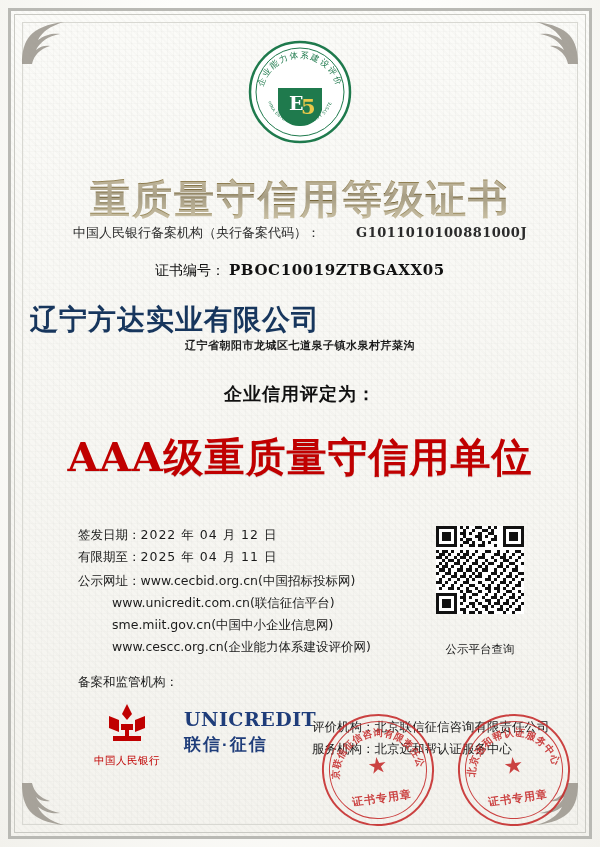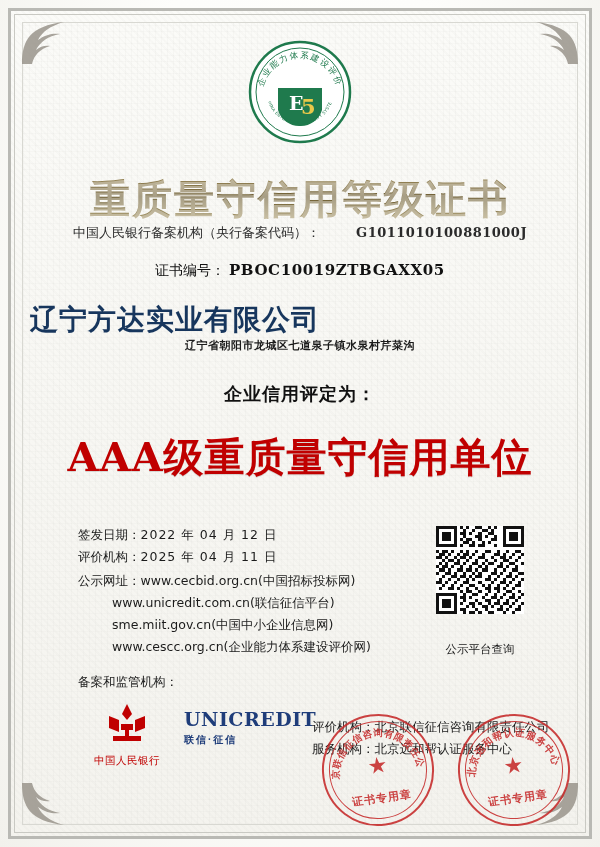--- a/index.html
+++ b/index.html
@@ -123,21 +123,21 @@
   
   .reg-label{
     position:absolute;left:48px;top:648px;font-size:12.5px;color:#1b1b1b;
   }
   .logos{position:absolute;left:46px;top:676px;width:220px;height:90px;}
   .pboc{position:absolute;left:8px;top:0;width:86px;text-align:center;}
   .pboc-mark{width:52px;height:46px;margin:0 auto;display:block;}
   .pboc-text{font-size:10.5px;color:#c00000;margin-top:6px;letter-spacing:.5px;}
   .unicredit{position:absolute;left:108px;top:6px;}
   .uc-top{font-family:"DejaVu Serif", serif;font-weight:bold;font-size:19px;color:#1f3d7a;letter-spacing:.5px;}
-  .uc-bottom{font-size:10px;color:#1f3d7a;font-weight:bold;margin-top:3px;letter-spacing:2px;}
+  .uc-bottom{font-size:17px;color:#1f3d7a;font-weight:bold;margin-top:3px;letter-spacing:2px;}
 
   .org-lines{
     position:absolute;left:282px;top:690px;width:250px;
     font-size:12.5px;color:#1b1b1b;line-height:22px;
   }
 
   
   .seal{
     position:absolute;width:108px;height:108px;border-radius:50%;
     border:2.5px solid #c62a2a;color:#c62a2a;opacity:.88;
@@ -222,21 +222,21 @@
     <div class="company">辽宁方达实业有限公司</div>
     <div class="address">辽宁省朝阳市龙城区七道泉子镇水泉村芹菜沟</div>
     <div class="rated-as">企业信用评定为：</div>
     <div class="grade">AAA级重质量守信用单位</div>
 
     <div class="info">
       <div class="row">
         <span class="k">签发日期：</span><span class="v">2022 年 04 月 12 日</span>
       </div>
       <div class="row">
-        <span class="k">评价机构：</span><span class="v">2025 年 04 月 11 日</span>
+        <span class="k">有限期至：</span><span class="v">2025 年 04 月 11 日</span>
       </div>
       <div class="urls">
         <div class="urls-first">
           <span>公示网址：</span><span class="u">www.cecbid.org.cn(中国招标投标网)</span>
         </div>
         <div><span class="u">www.unicredit.com.cn(联信征信平台)</span></div>
         <div><span class="u">sme.miit.gov.cn(中国中小企业信息网)</span></div>
         <div><span class="u">www.cescc.org.cn(企业能力体系建设评价网)</span></div>
       </div>
     </div>

